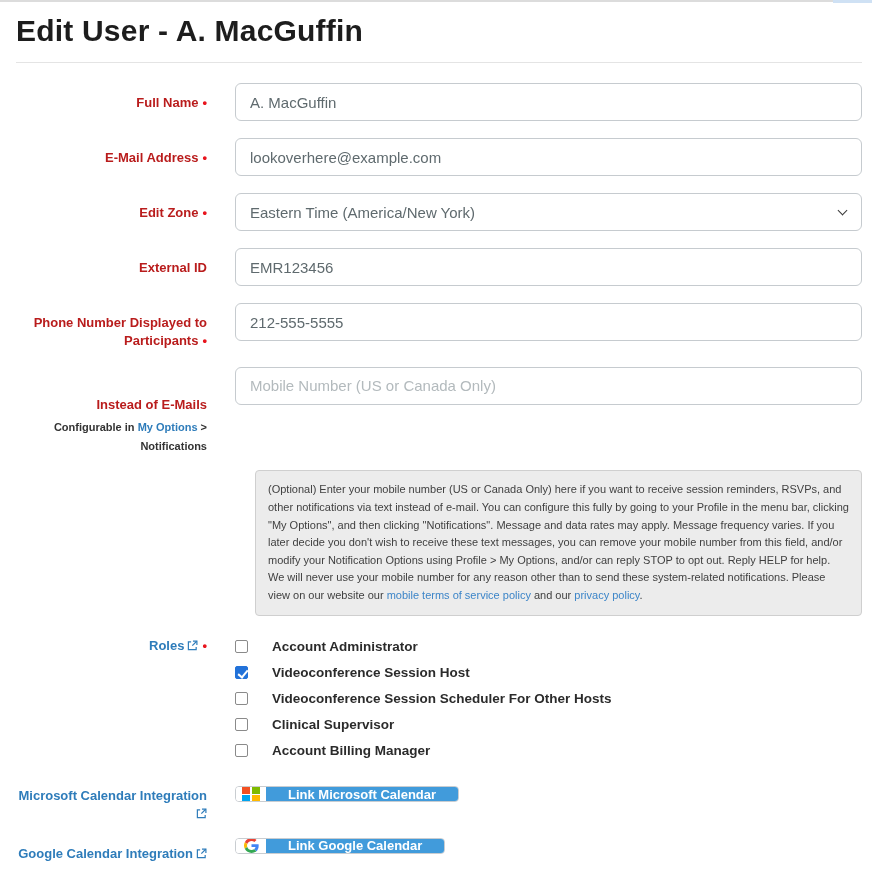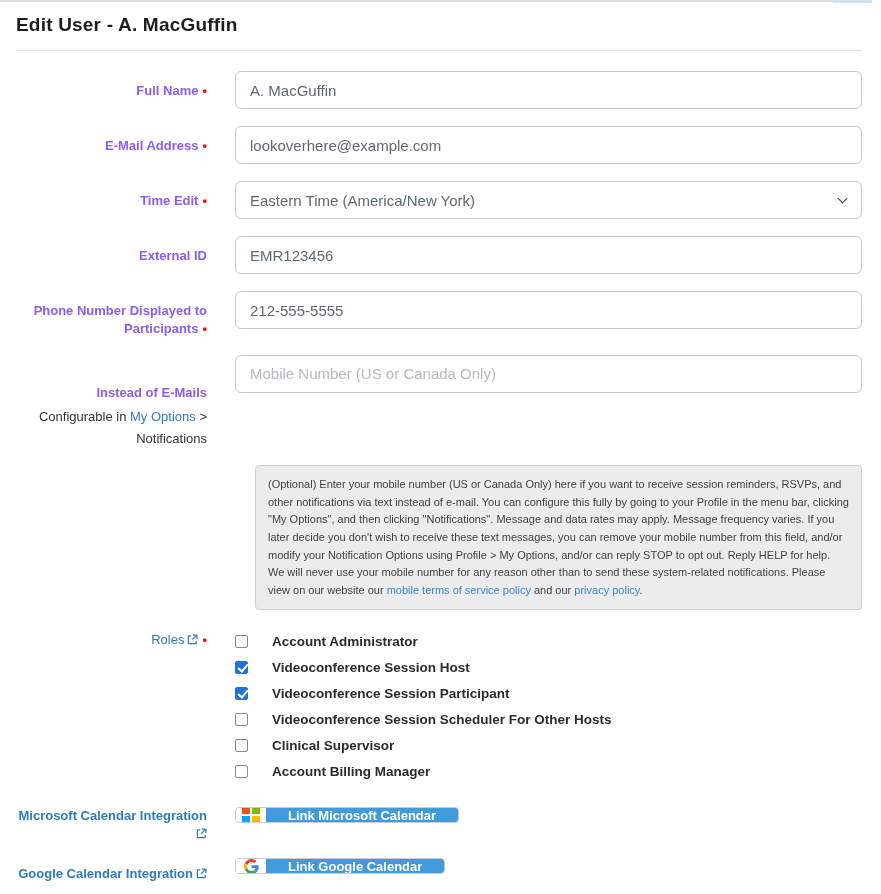--- a/index.html
+++ b/index.html
@@ -6,54 +6,54 @@
   html,body { margin:0; padding:0; }
   body {
     width:881px; height:894px; overflow:hidden; background:#fff;
     font-family:"Liberation Sans", sans-serif; color:#2d2d2d; position:relative;
   }
   .top-strip { position:absolute; top:0; left:0; width:881px; height:2px; background:#dcdcdc; }
   .strip-blue { position:absolute; top:0; left:833px; width:39px; height:3px; background:#cfe1f4; }
   .strip-white { position:absolute; top:0; left:872px; width:9px; height:3px; background:#fff; }
 
   .page { padding:14px 19px 0 16px; }
-  h1.page-title { margin:0; font-size:19px; font-weight:700; color:#1d1d1d; letter-spacing:0.2px; }
+  h1.page-title { margin:0; font-size:30px; font-weight:700; color:#1d1d1d; letter-spacing:0.2px; }
   .divider { border:none; border-top:1px solid #e4e4e4; margin:14px 0 20px 0; }
 
   .row { display:flex; align-items:flex-start; margin-bottom:17px; }
   .label-col { width:191px; flex:none; text-align:right; padding-top:10px; }
   .field-col { flex:1; margin-left:28px; min-width:0; }
 
-  .f-label { font-size:13px; font-weight:700; color:#8b5cf6; line-height:1.25; display:inline; }
+  .f-label { font-size:13px; font-weight:700; color:#b91c1c; line-height:1.25; display:inline; }
   .req { color:#e8151d; font-size:13px; margin-left:4px; font-weight:700; }
 
   .text-input, .select-wrap select {
     width:100%; height:38px; border:1px solid #c6cbcf; border-radius:6px;
     padding:0 14px; font-size:15px; color:#5f6a6e; background:#fff;
     font-family:"Liberation Sans", sans-serif; outline:none;
   }
   .text-input::placeholder { color:#b3babd; opacity:1; }
 
   .select-wrap { position:relative; }
   .select-wrap select { appearance:none; -webkit-appearance:none; padding-right:34px; }
   .chevron { position:absolute; right:16px; top:14px; width:7px; height:7px;
     border-right:1.6px solid #3a3a3a; border-bottom:1.6px solid #3a3a3a;
     transform:rotate(45deg); pointer-events:none; }
 
-  .sub-label { font-size:13px; font-weight:400; color:#333; margin-top:5px; line-height:1.7; }
+  .sub-label { font-size:11px; font-weight:700; color:#333; margin-top:5px; line-height:1.7; }
   .sub-label a { color:#2e7cba; text-decoration:none; cursor:pointer; }
 
   .info-row { margin-bottom:15px;gap:20px; }
   .info-box {
     background:#ececec; border:1px solid #cfcfcf; border-radius:4px;
     padding:10px 12px; font-size:11px; line-height:1.6; color:#3f3f3f;
   }
   .info-box a { color:#3c85c8; text-decoration:none; cursor:pointer; }
 
-  .roles-link { color:#2e7cba; font-size:13px; font-weight:400; text-decoration:none; cursor:pointer; }
+  .roles-link { color:#2e7cba; font-size:13px; font-weight:700; text-decoration:none; cursor:pointer; }
   .ext-icon { display:inline-block; width:11px; height:11px; margin-left:3px; vertical-align:-1px; color:#2e7cba; }
 
   .roles-list { padding-top:3px; }
   .role-row { display:flex; align-items:center; gap:24px; height:26px; cursor:pointer; }
   .cb { appearance:none; -webkit-appearance:none; width:13px; height:13px; margin:0; flex:none;
     border:1px solid #8a8a8a; border-radius:2px; background:#fff; position:relative; cursor:pointer; }
   .cb:checked { background:#2272d9; border-color:#2272d9; }
   .cb:checked::after { content:""; position:absolute; left:3.5px; top:0.5px; width:4px; height:8px;
     border:solid #fff; border-width:0 2px 2px 0; transform:rotate(40deg); }
   .role-label { font-size:13.5px; font-weight:700; color:#2b2b2b; }
@@ -97,21 +97,21 @@
       <div class="label-col">
         <label class="f-label">E-Mail Address</label><span class="req">•</span>
       </div>
       <div class="field-col">
         <input type="text" class="text-input" value="lookoverhere@example.com" style="">
       </div>
     </div>
 
     <div class="row">
       <div class="label-col">
-        <label class="f-label">Time Edit</label><span class="req">•</span>
+        <label class="f-label">Edit Zone</label><span class="req">•</span>
       </div>
       <div class="field-col">
         <div class="select-wrap">
           <select>
             <option>Eastern Time (America/New York)</option>
           </select>
           <span class="chevron"></span>
         </div>
       </div>
     </div>
@@ -169,24 +169,20 @@
   <label class="role-row">
     <input type="checkbox" class="cb" style="">
     <span class="role-label">Account Administrator</span>
   </label>
 
   <label class="role-row">
     <input type="checkbox" class="cb" checked="" style="">
     <span class="role-label">Videoconference Session Host</span>
   </label>
 
-  <label class="role-row">
-    <input type="checkbox" class="cb" checked="" style="">
-    <span class="role-label">Videoconference Session Participant</span>
-  </label>
 
   <label class="role-row">
     <input type="checkbox" class="cb" style="">
     <span class="role-label">Videoconference Session Scheduler For Other Hosts</span>
   </label>
 
   <label class="role-row">
     <input type="checkbox" class="cb" style="">
     <span class="role-label">Clinical Supervisor</span>
   </label>

